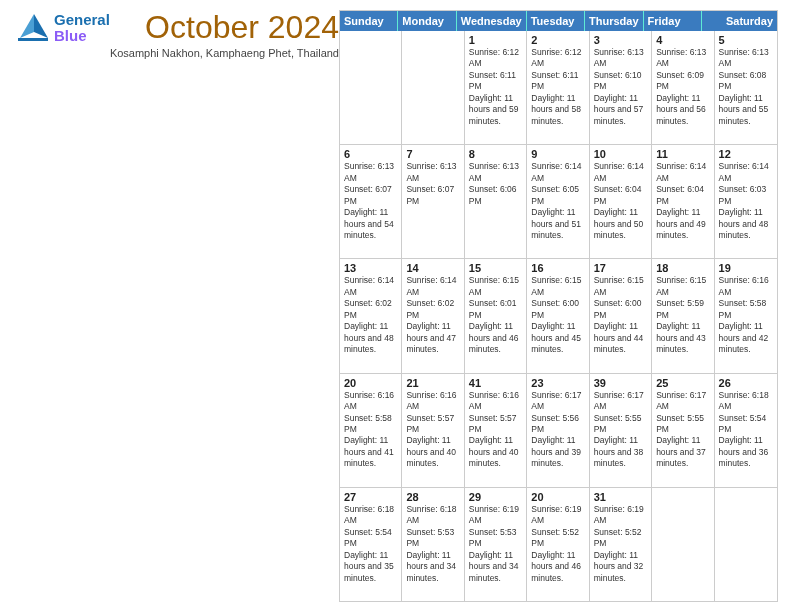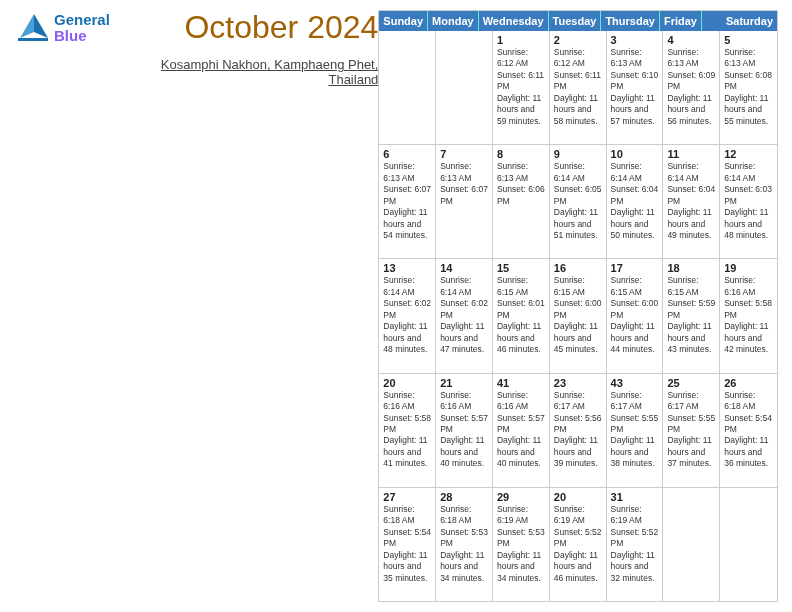--- a/index.html
+++ b/index.html
@@ -25,24 +25,23 @@
     .title-block {
       text-align: right;
     }
     .month-title {
       font-size: 32px;
       font-weight: normal;
       color: #a16207;
       line-height: 1.1;
     }
     .subtitle {
-      font-size: 13px;
+      font-size: 11px;
       color: #444;
-      margin-top: 12px;
-      text-decoration: underline;
+      margin-top: 2px;
     }
     .calendar {
       flex: 1;
       display: flex;
       flex-direction: column;
       border: 1px solid #ccc;
     }
     .cal-header {
       display: grid;
       grid-template-columns: repeat(7, 1fr);
@@ -284,21 +283,21 @@
             <span class="cell-line">Sunset: 5:57 PM</span>
             <span class="cell-line">Daylight: 11 hours and 40 minutes.</span>
           </div>
           <div class="cal-cell">
             <span class="day-num">23</span>
             <span class="cell-line">Sunrise: 6:17 AM</span>
             <span class="cell-line">Sunset: 5:56 PM</span>
             <span class="cell-line">Daylight: 11 hours and 39 minutes.</span>
           </div>
           <div class="cal-cell">
-            <span class="day-num">43</span>
+            <span class="day-num">39</span>
             <span class="cell-line">Sunrise: 6:17 AM</span>
             <span class="cell-line">Sunset: 5:55 PM</span>
             <span class="cell-line">Daylight: 11 hours and 38 minutes.</span>
           </div>
           <div class="cal-cell">
             <span class="day-num">25</span>
             <span class="cell-line">Sunrise: 6:17 AM</span>
             <span class="cell-line">Sunset: 5:55 PM</span>
             <span class="cell-line">Daylight: 11 hours and 37 minutes.</span>
           </div>

